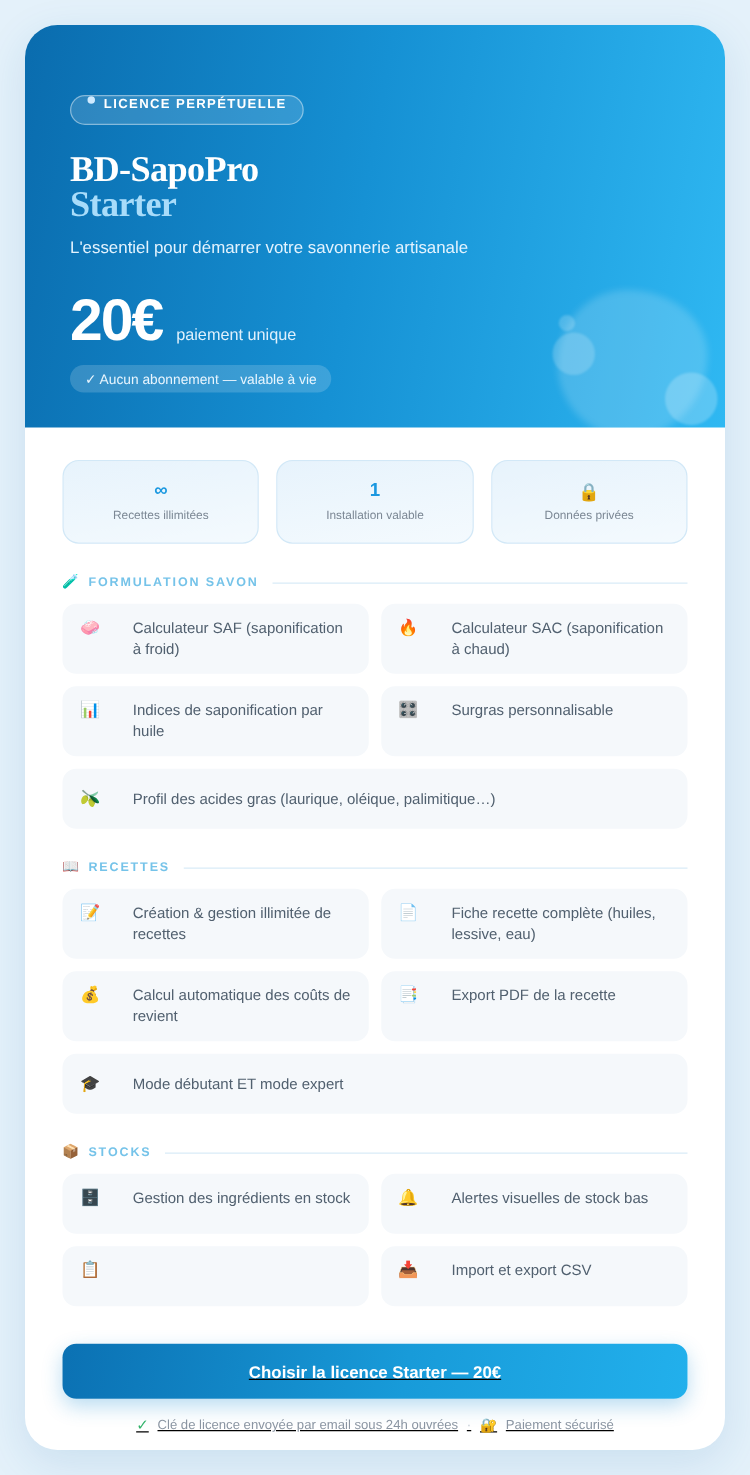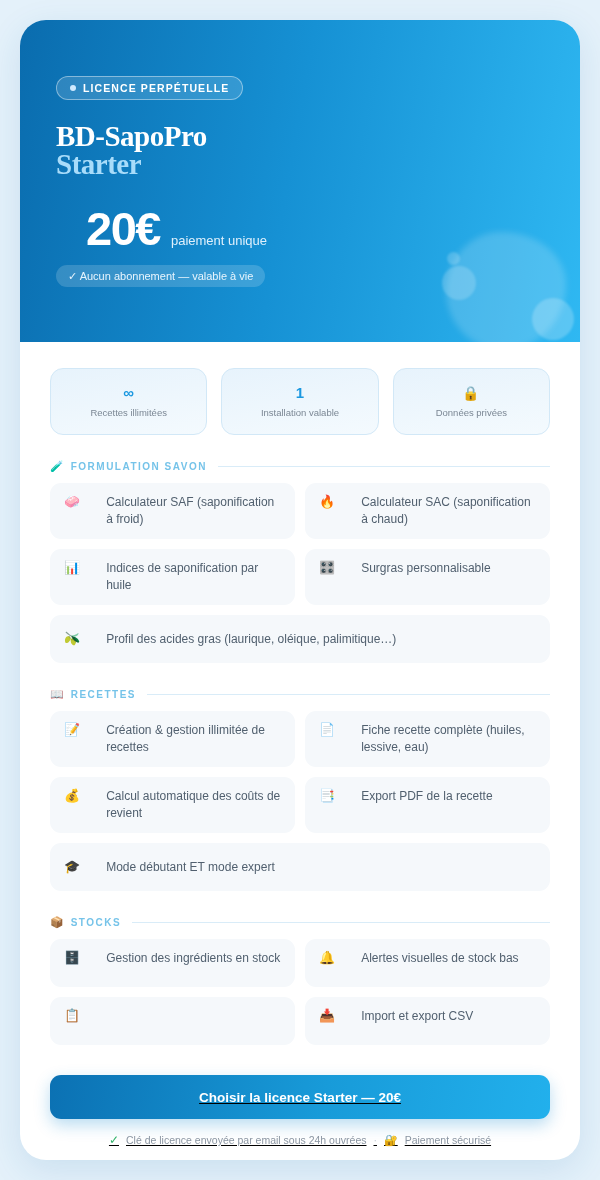--- a/index.html
+++ b/index.html
@@ -54,21 +54,21 @@
     border-radius: 46% 54% 52% 48% / 50% 44% 56% 50%;
     background: rgba(255,255,255,0.17);
     filter: blur(3px);
   }
   .blob-a { width: 34px; height: 34px; right: 104px; top: 246px; background: rgba(255,255,255,0.19); }
   .blob-b { width: 42px; height: 42px; right: 6px; top: 278px; background: rgba(255,255,255,0.22); }
   .blob-c { width: 13px; height: 13px; right: 120px; top: 232px; background: rgba(255,255,255,0.20); }
 
   .badge {
     display: inline-flex;
-    align-items: center;
+    align-items: flex-start;
     gap: 7px;
     height: 24px;
     padding: 0 13px;
     border: 1px solid rgba(255,255,255,0.42);
     background: rgba(255,255,255,0.14);
     border-radius: 999px;
     position: relative;
     z-index: 2;
     margin-top: 28px;
   }
@@ -107,21 +107,21 @@
   }
 
   .price-row {
     margin-top: 27px;
     display: flex;
     align-items: baseline;
     gap: 11px;
     position: relative;
     z-index: 2;
   }
-  .price { color: #ffffff; font-size: 47px; font-weight: bold; letter-spacing: -1.5px; line-height: 1; margin-left: 30px; }
+  .price { color: #ffffff; font-size: 47px; font-weight: bold; letter-spacing: -1.5px; line-height: 1; }
   .price-note { color: #dff0fc; font-size: 13px; }
 
   .lifetime {
     display: inline-flex;
     align-items: center;
     margin-top: 13px;
     height: 22px;
     padding: 0 12px;
     border-radius: 999px;
     background: rgba(255,255,255,0.17);
@@ -251,20 +251,21 @@
       <div class="badge">
         <span class="badge-dot"></span>
         <span class="badge-text">LICENCE PERPÉTUELLE</span>
       </div>
 
       <div class="hero-title">
         <span>BD-SapoPro</span>
         <span class="tier">Starter</span>
       </div>
 
+      <div class="hero-sub">L'essentiel pour démarrer votre savonnerie artisanale</div>
 
       <div class="price-row">
         <span class="price">20€</span>
         <span class="price-note">paiement unique</span>
       </div>
 
       <div class="lifetime">✓ Aucun abonnement — valable à vie</div>
     </div>
 
     <div class="body">

